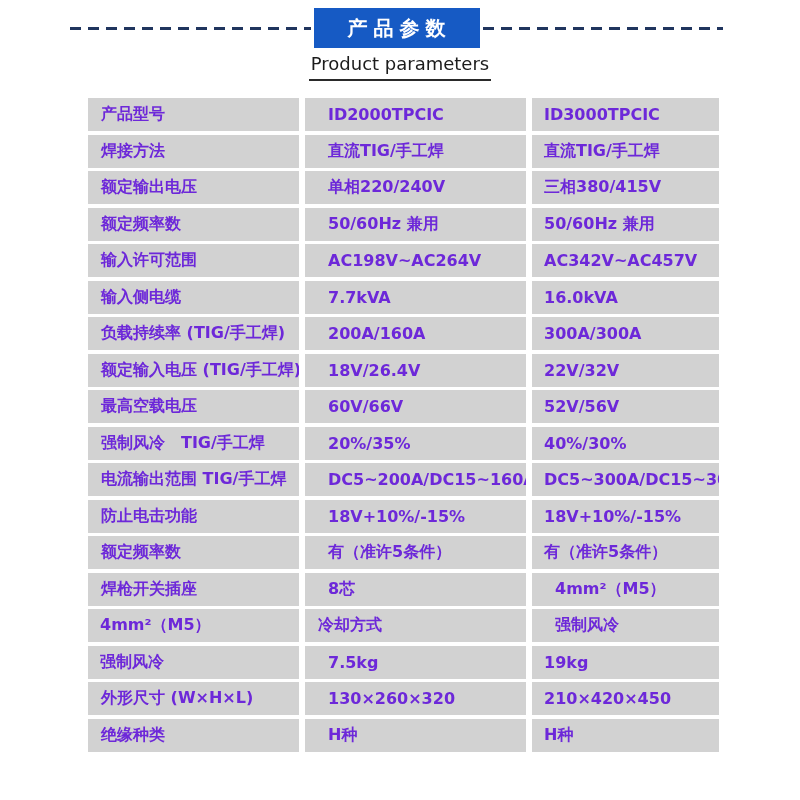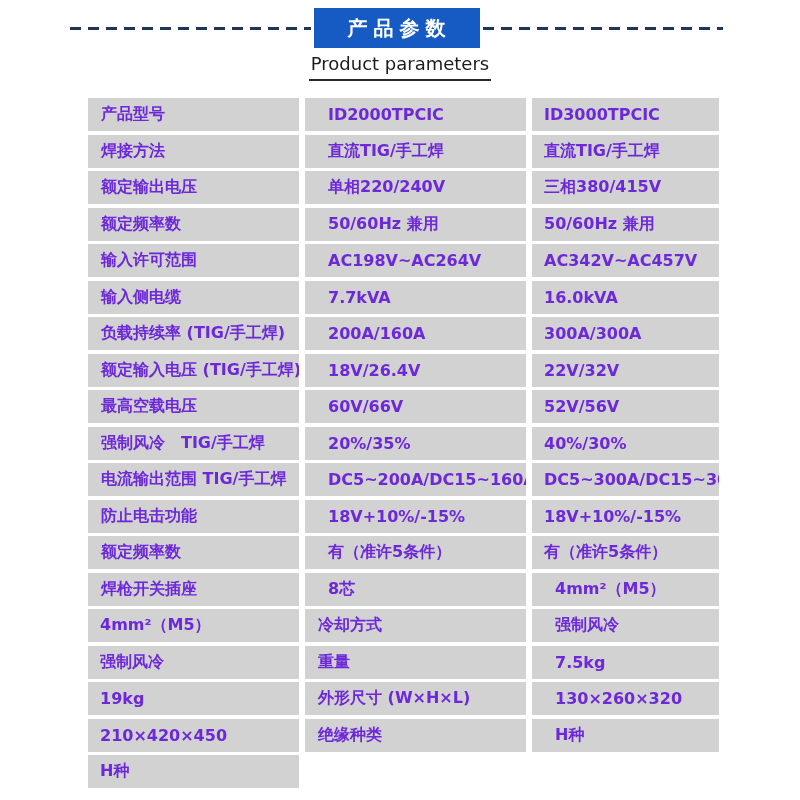--- a/index.html
+++ b/index.html
@@ -142,21 +142,20 @@
       <div class="cell label">额定频率数</div>
       <div class="cell v1">有（准许5条件）</div>
       <div class="cell v2">有（准许5条件）</div>
       <div class="cell label">焊枪开关插座</div>
       <div class="cell v1">8芯</div>
       <div class="cell v1">4mm²（M5）</div>
       <div class="cell v2">4mm²（M5）</div>
       <div class="cell label">冷却方式</div>
       <div class="cell v1">强制风冷</div>
       <div class="cell v2">强制风冷</div>
-      <div class="cell label">重量</div>
       <div class="cell v1">7.5kg</div>
       <div class="cell v2">19kg</div>
       <div class="cell label">外形尺寸 (W×H×L)</div>
       <div class="cell v1">130×260×320</div>
       <div class="cell v2">210×420×450</div>
       <div class="cell label">绝缘种类</div>
       <div class="cell v1">H种</div>
       <div class="cell v2">H种</div>
     </div>
 

